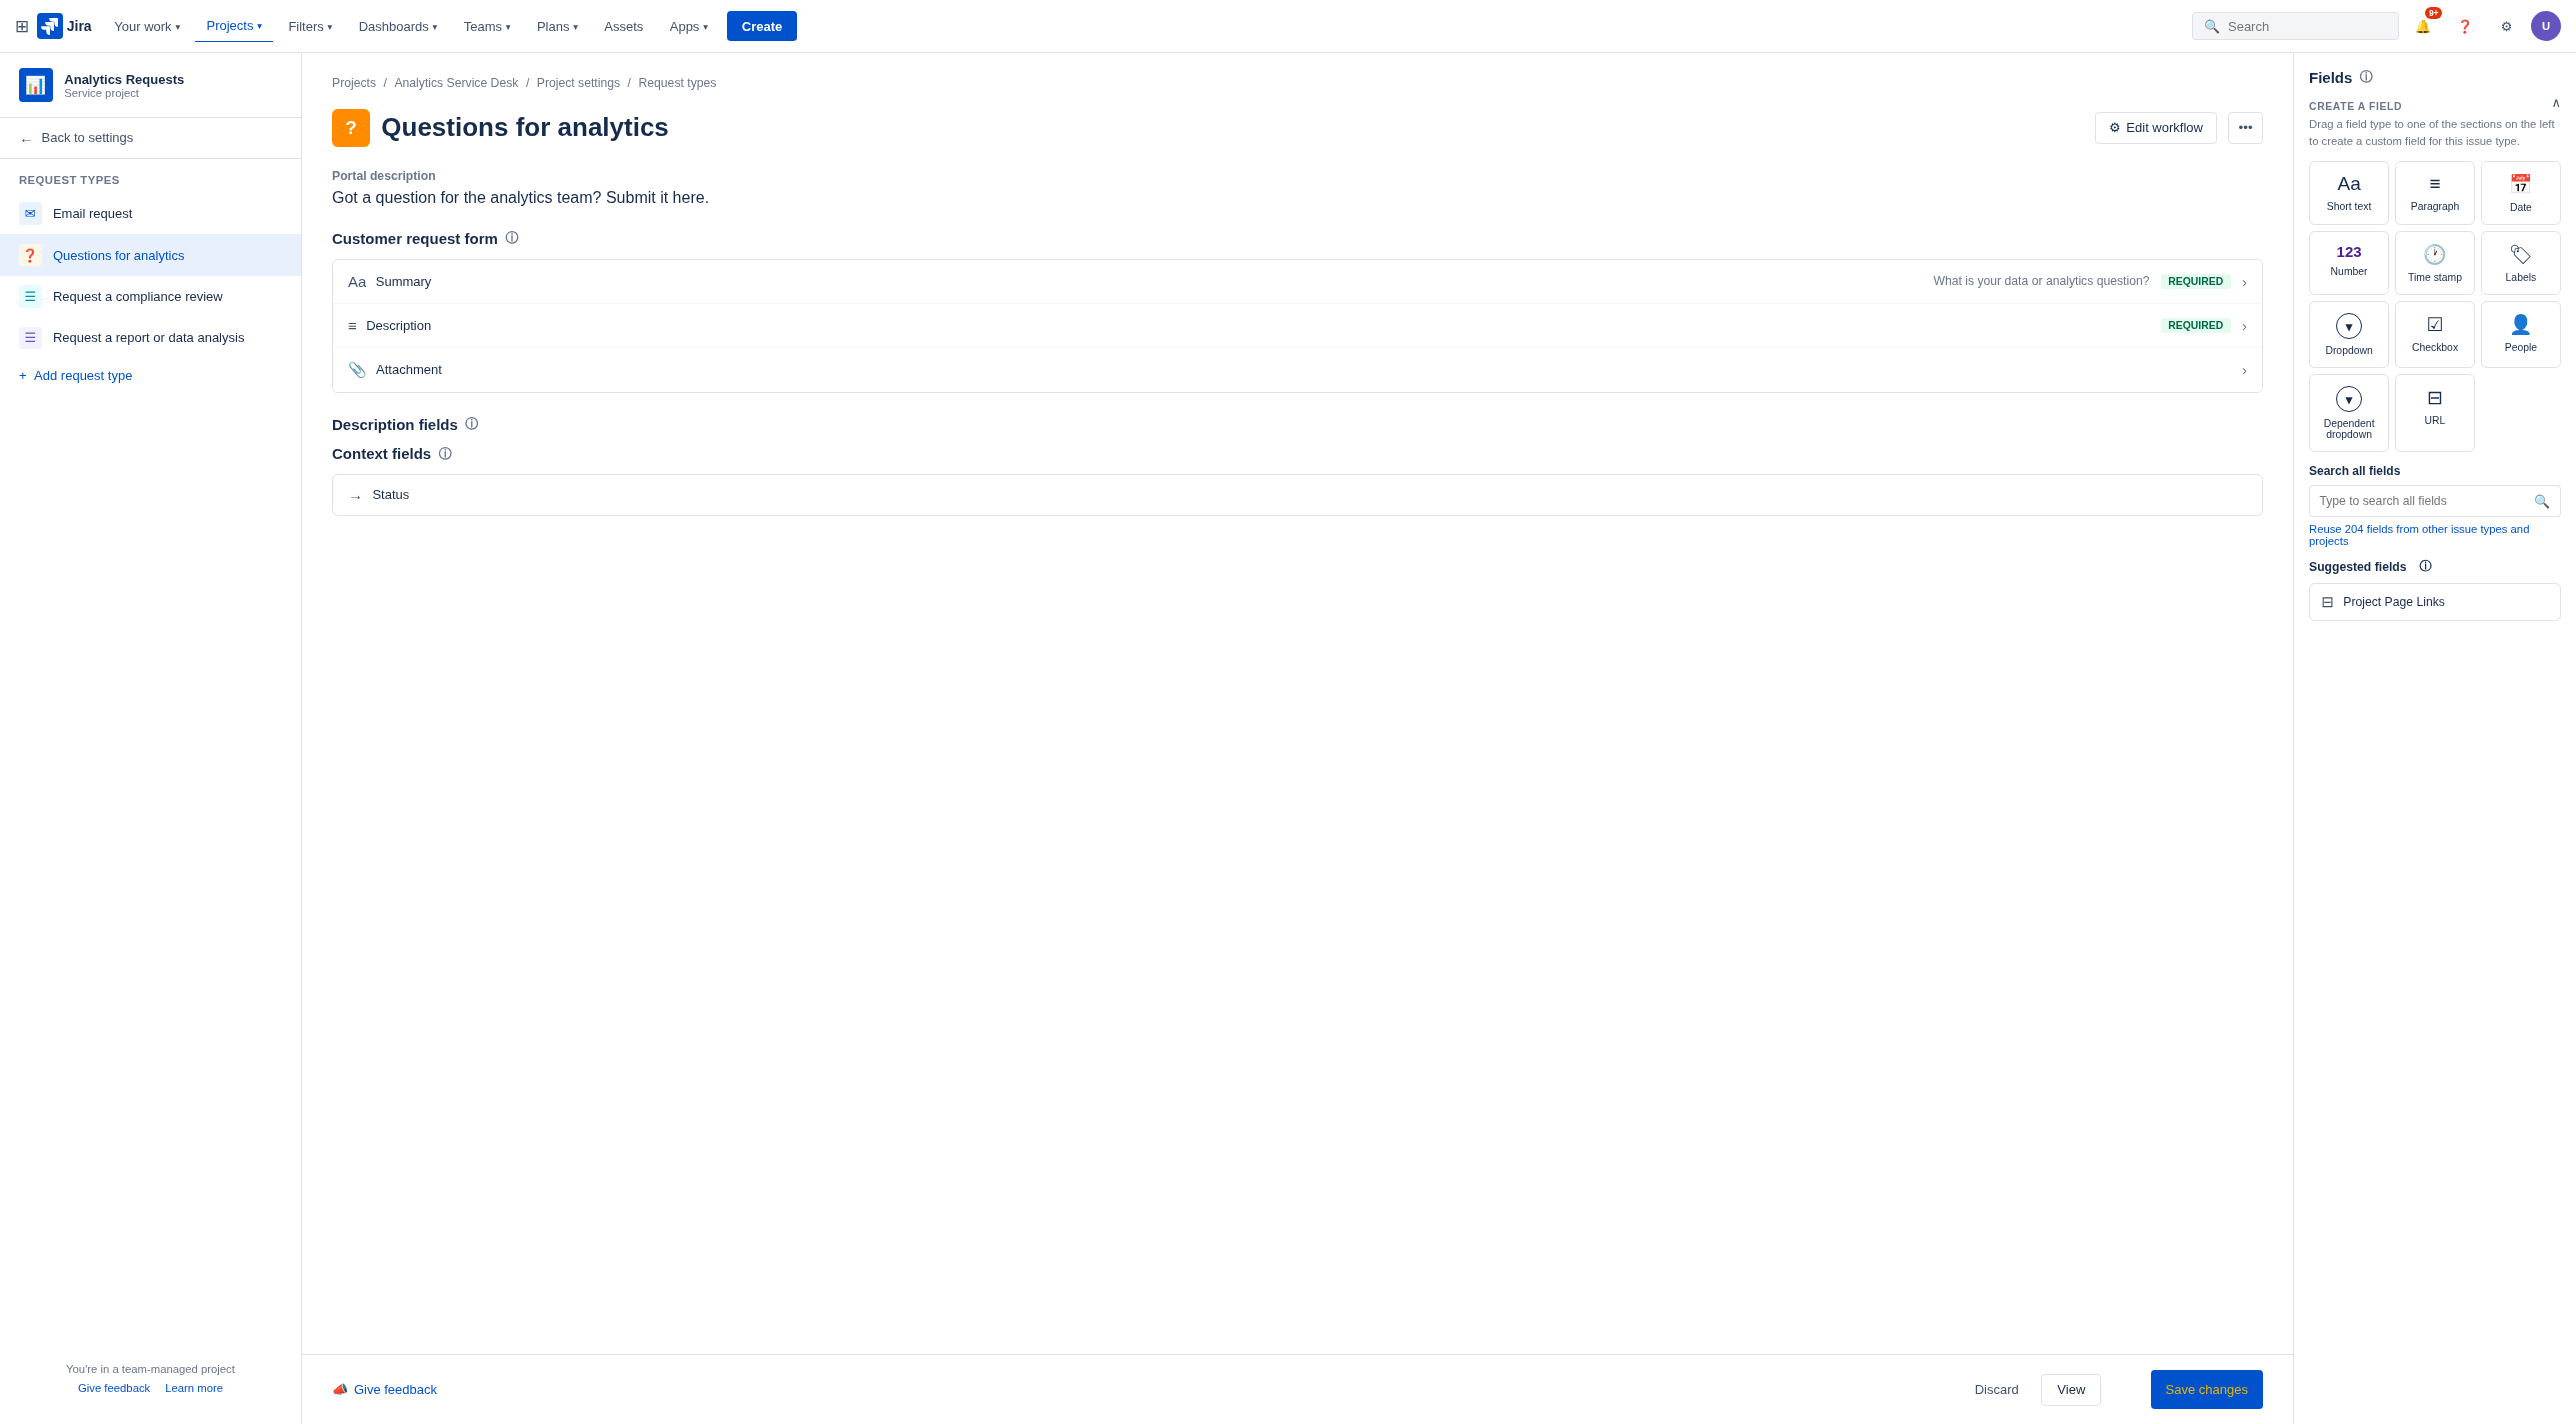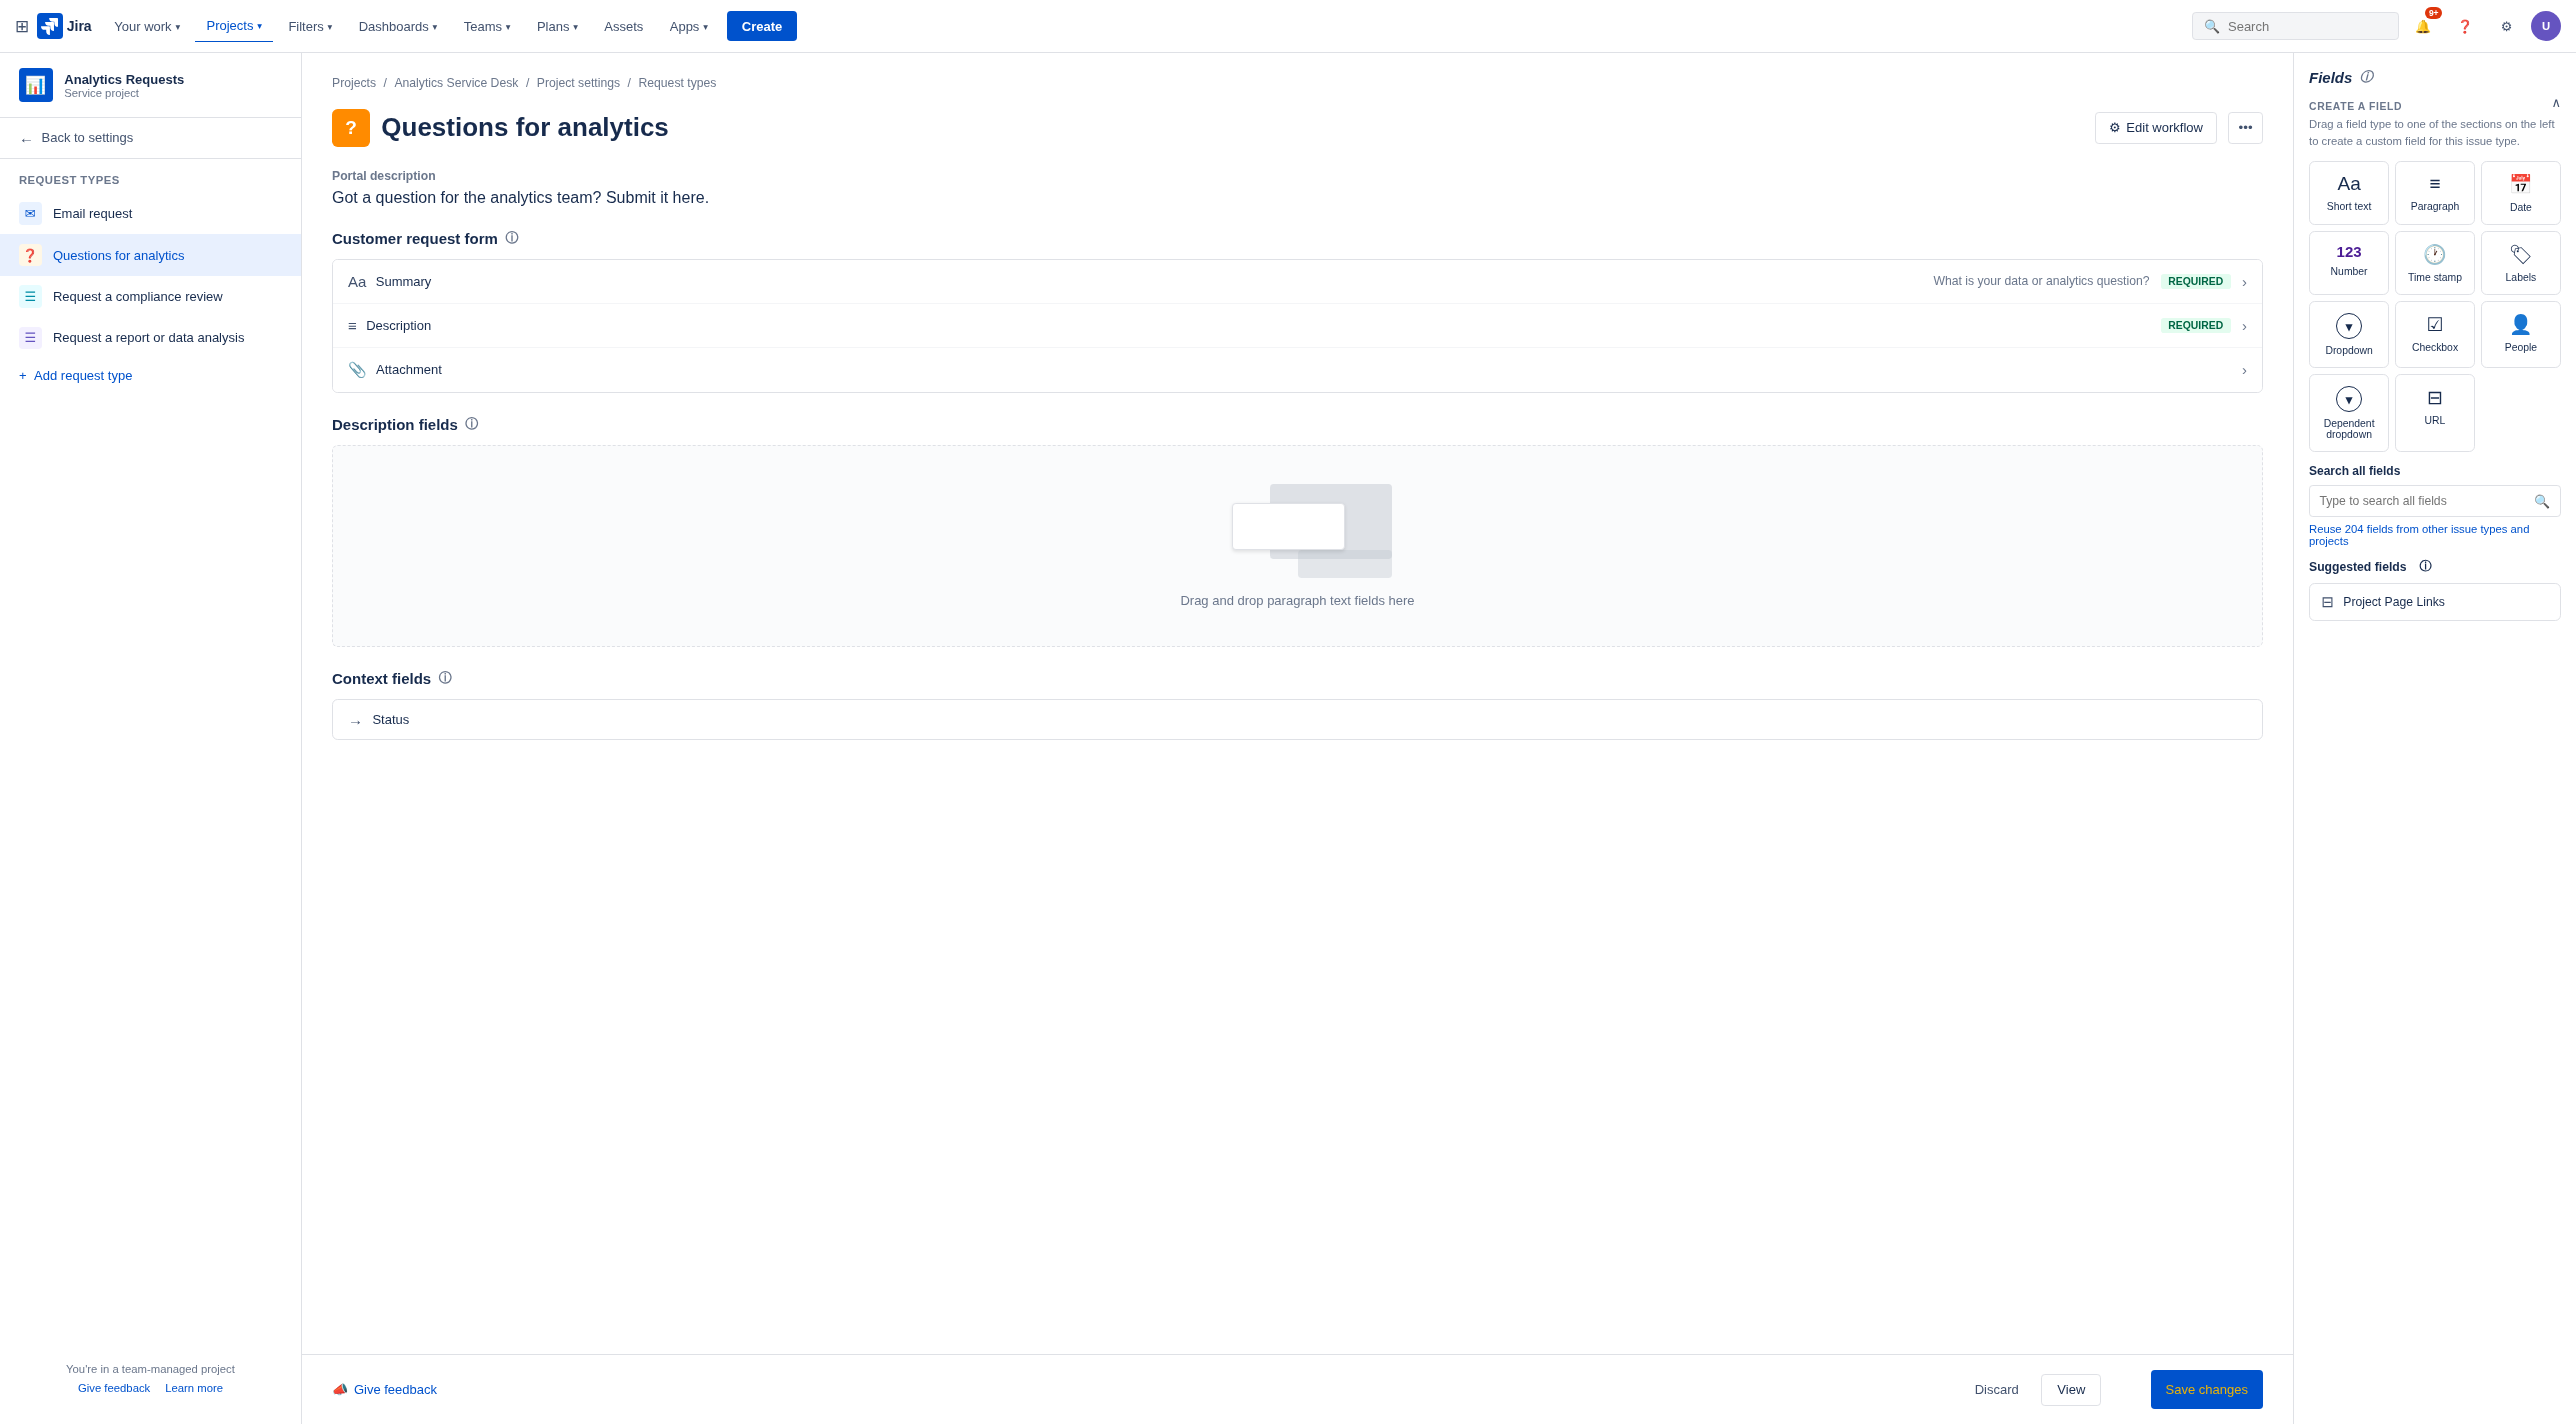--- a/index.html
+++ b/index.html
@@ -196,21 +196,21 @@
       padding: 12px 15px; font-size: 13px; cursor: pointer; margin-left: 38px;
     }
     .save-btn:disabled { background: #f4f5f7; color: #a5adba; cursor: not-allowed; }
 
     
     .right-panel {
       width: 283px; min-width: 283px; border-left: 0.9px solid #dfe1e6;
       background: #fff; position: fixed; top: 53px; right: 0; bottom: 0;
       overflow-y: auto; padding: 15px;
     }
-    .panel-title { font-size: 15px; font-weight: 700; color: #172b4d; display: flex; align-items: center; gap: 7.5px; font-style: italic; }
+    .panel-title { font-size: 15px; font-weight: 700; color: #172b4d; display: flex; align-items: center; gap: 7.5px; }
     .panel-title .info-icon { font-size: 13px; color: #6b778c; cursor: pointer; }
     .panel-section-label { font-size: 10.4px; font-weight: 700; color: #6b778c; text-transform: uppercase; letter-spacing: 0.06em; margin: 15px 0 7.5px; display: flex; align-items: center; justify-content: space-between; }
     .panel-description { font-size: 11.3px; color: #6b778c; margin-bottom: 11.3px; line-height: 1.5; }
 
     .field-type-grid { display: grid; grid-template-columns: 1fr 1fr 1fr; gap: 5.7px; margin-bottom: 11.3px; }
     .field-type-card {
       border: 0.9px solid #dfe1e6; border-radius: 5.7px; padding: 11.3px 7.5px;
       display: flex; flex-direction: column; align-items: center; gap: 5.7px;
       cursor: pointer; background: #fff;
     }
@@ -424,28 +424,20 @@
         </div>
       </div>
     </div>
 
     <div>
       <div class="section-heading">
         <span>Description fields</span>
         <span class="info-icon">ⓘ</span>
       </div>
 
-      <div class="drop-zone">
-        <div class="drop-zone-visual">
-          <div class="drop-visual-bg"></div>
-          <div class="drop-visual-bg2"></div>
-          <div class="drop-visual-card"></div>
-        </div>
-        <div class="drop-zone-text">Drag and drop paragraph text fields here</div>
-      </div>
     </div>
 
     <div class="context-section">
       <div class="section-heading">
         <span>Context fields</span>
         <span class="info-icon">ⓘ</span>
       </div>
       <div class="status-field-row">
         <span class="status-arrow">→</span>
         <span>Status</span>

